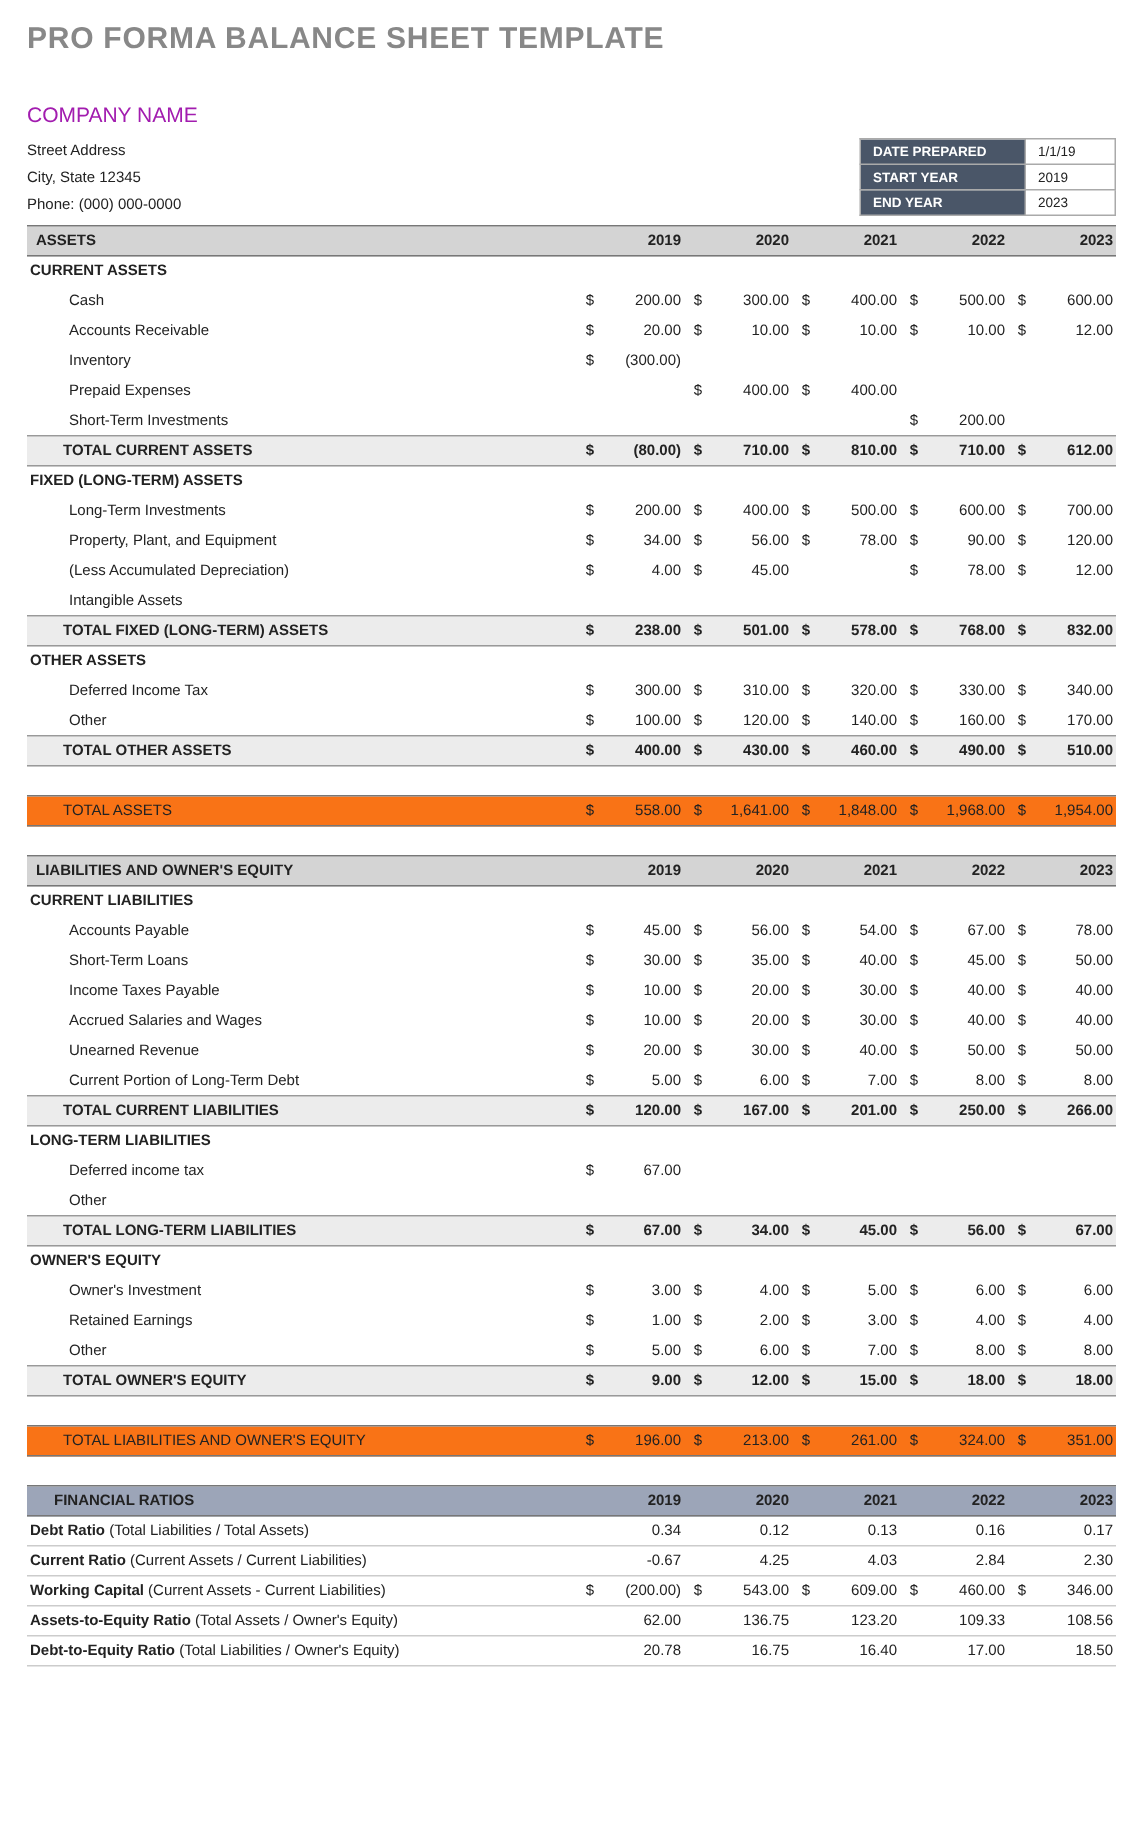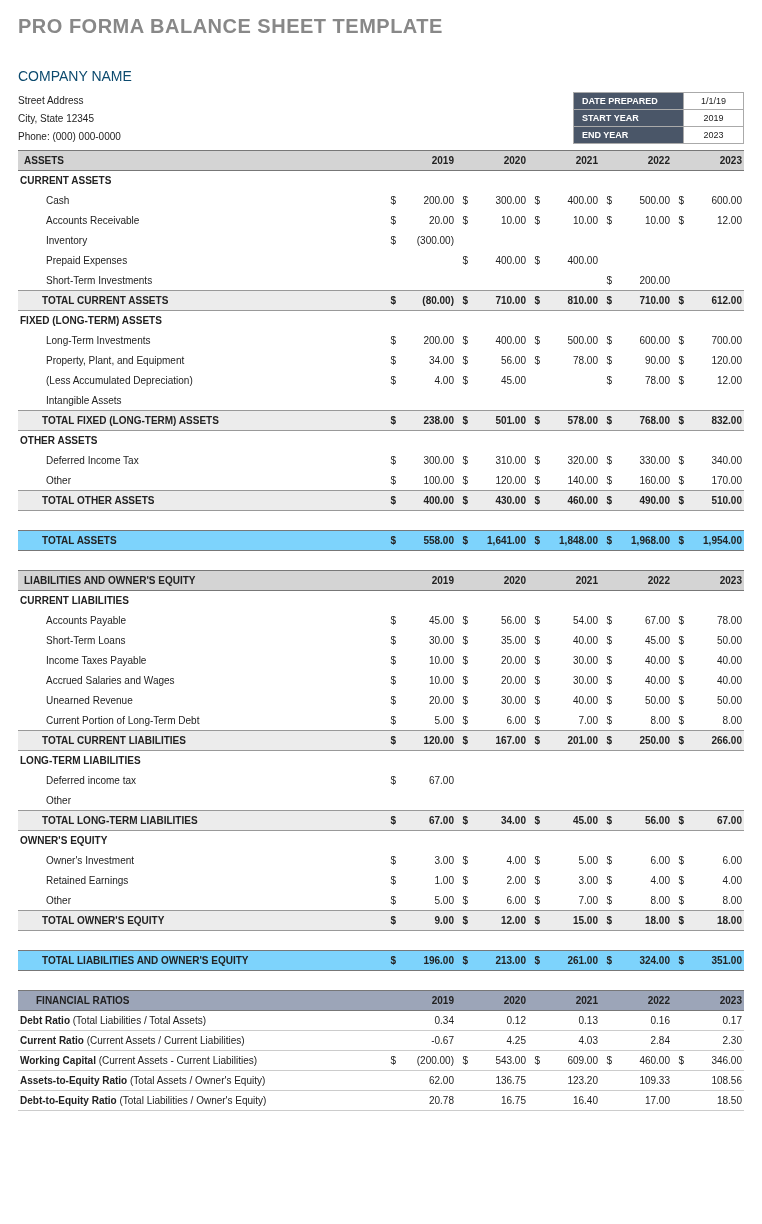--- a/index.html
+++ b/index.html
@@ -1,32 +1,32 @@
 <!DOCTYPE html>
 <html><head>
 <meta charset="utf-8">
 <style>
 *{box-sizing:border-box;margin:0;padding:0}
 body{font-family:"Century Gothic",Futura,sans-serif;font-size:11px;color:#222;background:#fff;width:762px;padding:15px 18px}
 .title{font-size:20px;font-weight:bold;color:#888;letter-spacing:0.5px;margin-bottom:30px}
-.company{font-size:14px;font-weight:normal;color:#0c4a6e;margin-bottom:8px}
+.company{font-size:14px;font-weight:normal;color:#a21caf;margin-bottom:8px}
 .meta-row{display:flex;justify-content:space-between;align-items:flex-start;margin-bottom:4px}
 .addr{font-size:10px;line-height:1.8}
 .datebox{border-collapse:collapse}
 .datebox td{font-size:9px;padding:3px 8px;border:1px solid #aaa}
 .datebox .lbl{background:#4a5668;color:#fff;font-weight:bold;width:110px}
-.datebox .val{background:#fff;text-align:center;width:60px}
+.datebox .val{background:#fff;text-align:left;width:60px}
 table.sheet{width:100%;border-collapse:collapse;font-size:10px}
 table.sheet td{padding:3px 2px;height:20px;vertical-align:middle}
 .hdr td{background:#d4d4d4;font-weight:bold;border-top:1px solid #777;border-bottom:1px solid #777}
 .hdr2 td{background:#9ca5b8;font-weight:bold;border-top:1px solid #777;border-bottom:1px solid #777}
 .sect td{font-weight:bold;padding-left:8px}
 .item td:first-child{padding-left:28px}
 .tot td{background:#ececec;font-weight:bold;border-top:1px solid #999;border-bottom:1px solid #999}
-.gtot td{background:#7dd3fc;font-weight:bold;border-top:1px solid #777;border-bottom:1px solid #777}
+.gtot td{background:#f97316;font-weight:normal;border-top:1px solid #777;border-bottom:1px solid #777}
 .tot td:first-child,.gtot td:first-child{padding-left:24px}
 .num{text-align:right;width:58px;white-space:nowrap}
 .cur{text-align:right;width:14px}
 .lbl-col{width:auto}
 .ratio td:first-child{padding-left:2px;font-weight:bold}
 .ratio .desc{font-weight:normal}
 .ratio td{border-bottom:1px solid #ccc}
 .spacer td{height:10px}
 </style>
 </head>

